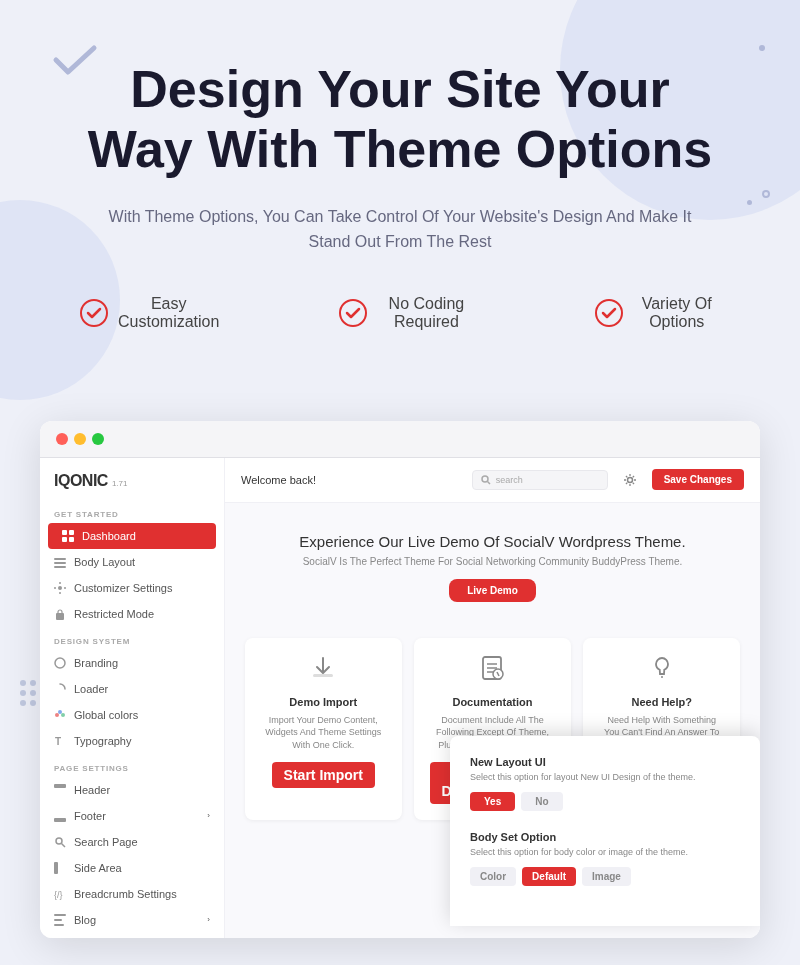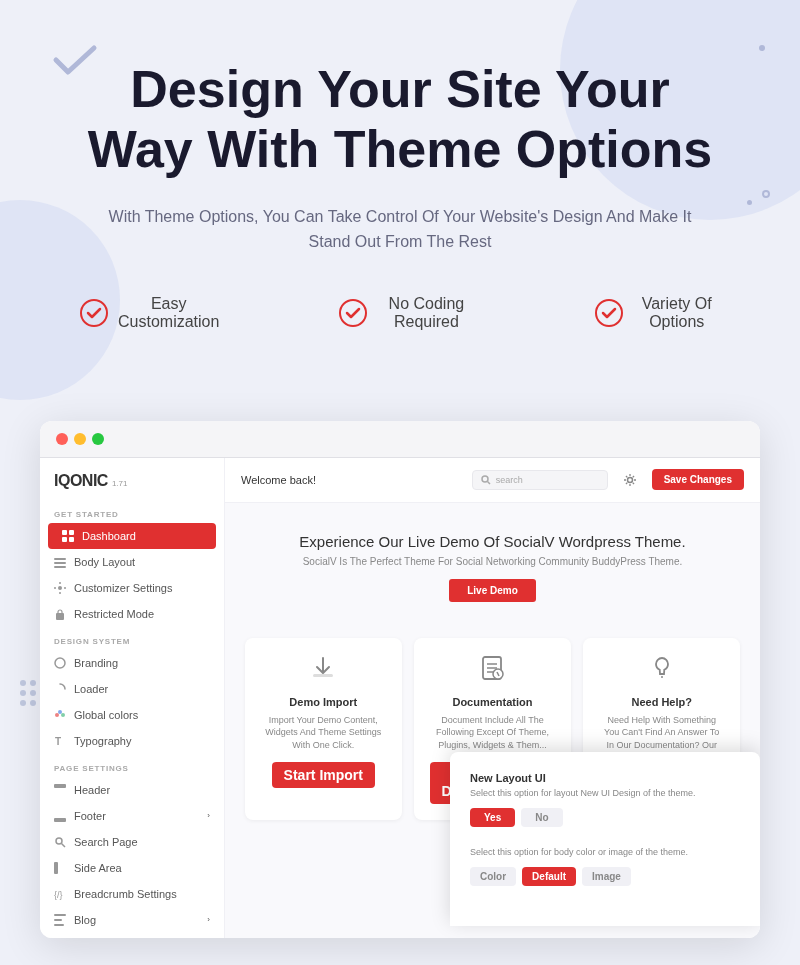--- a/index.html
+++ b/index.html
@@ -287,21 +287,21 @@
     }
     .demo-subtitle {
       font-size: 10px;
       color: #888;
       margin-bottom: 12px;
     }
     .live-demo-btn {
       background: #e03030;
       color: #fff;
       border: none;
-      border-radius: 3px;
+      border-radius: 8px;
       padding: 6px 18px;
       font-size: 10px;
       font-weight: 600;
       cursor: pointer;
     }
 
     .cards-grid {
       display: grid;
       grid-template-columns: 1fr 1fr 1fr;
       gap: 12px;
@@ -691,20 +691,21 @@
     <div class="popup-section">
       <div class="popup-section-title">New Layout UI</div>
       <div class="popup-section-desc">Select this option for layout New UI Design of the theme.</div>
       <div class="toggle-group">
         <button class="toggle-btn active-yes">Yes</button>
         <button class="toggle-btn inactive">No</button>
       </div>
     </div>
 
     <div class="popup-section">
+      <div class="popup-section-title">Body Set Option</div>
       <div class="popup-section-desc">Select this option for body color or image of the theme.</div>
       <div class="option-group">
         <button class="option-btn color">Color</button>
         <button class="option-btn default">Default</button>
         <button class="option-btn image">Image</button>
       </div>
     </div>
   </div>
 </div>
 

